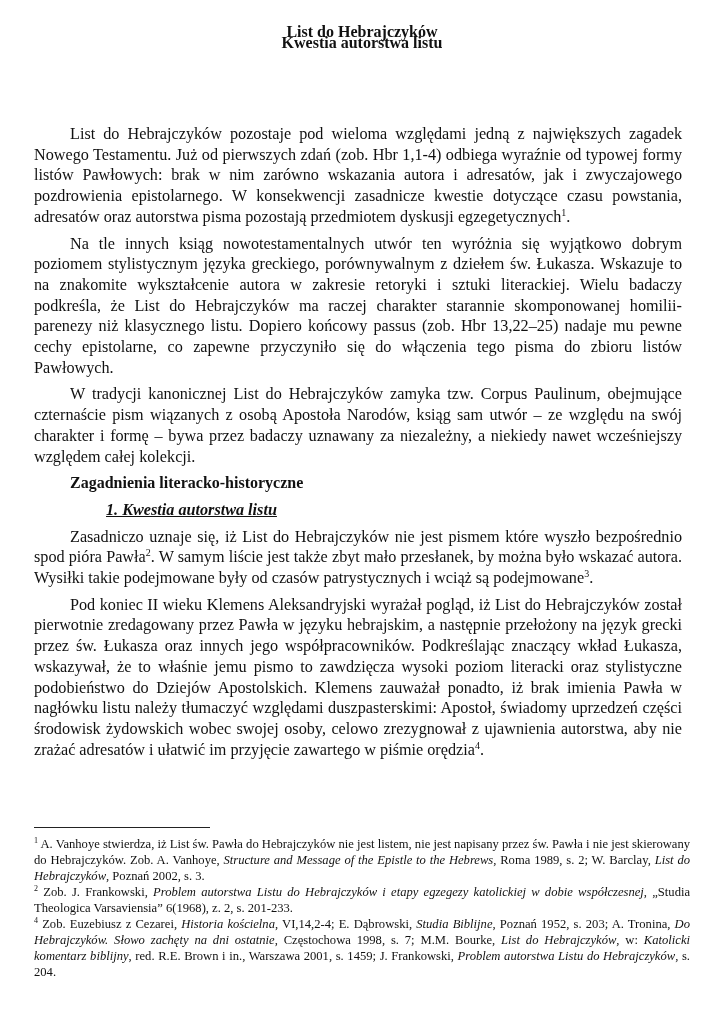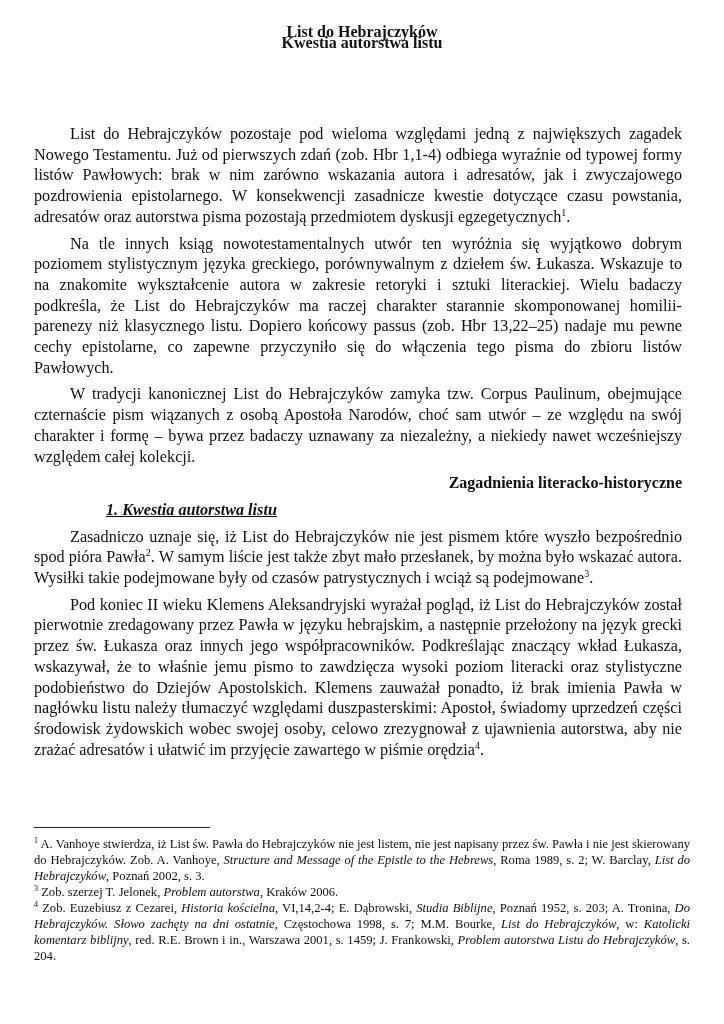--- a/index.html
+++ b/index.html
@@ -6,50 +6,50 @@
   body { width: 724px; height: 1024px; position: relative; overflow: hidden;
          font-family: "Liberation Serif", serif; color: #111; }
   .page { position: absolute; left: 34px; top: 0; width: 656px; }
   .title { position: absolute; left: 0; width: 656px; text-align: center;
            font-weight: bold; font-size: 16px; line-height: 20px; }
   .t1 { top: 22px; }
   .t2 { top: 33px; }
   .body { position: absolute; left: 0; top: 124px; width: 656px;
           font-size: 16.2px; line-height: 20.7px; text-align: justify; }
   .body p { margin: 0 8px 6px 0; text-indent: 36px; }
-  .section { text-align: right; font-weight: bold; font-size: 16px;
+  .section { text-align: left; font-weight: bold; font-size: 16px;
              margin: 22px 0 22px 0; text-indent: 0; }
   .subsection { font-weight: bold; font-style: italic; margin: 0; padding-left: 36px; text-decoration: underline; }
   sup { font-size: 10px; line-height: 0; vertical-align: 6px; }
   .sep { position: absolute; left: 0; top: 827px; width: 176px; height: 1px; background: #222; }
   .notes { position: absolute; left: 0; top: 836px; width: 656px;
            font-size: 12.6px; line-height: 16px; text-align: justify; }
   .notes p { margin: 0; }
   .notes sup { font-size: 8px; vertical-align: 5px; }
   i { font-style: italic; }
 </style>
 </head>
 <body>
 
 <div class="page">
   <div class="title t1">List do Hebrajczyków</div>
   <div class="title t2">Kwestia autorstwa listu</div>
 
   <div class="body">
     <p><span>List do Hebrajczyków pozostaje pod wieloma względami jedną z największych zagadek Nowego Testamentu. Już od pierwszych zdań (zob. Hbr 1,1-4) odbiega wyraźnie od typowej formy listów Pawłowych: brak w nim zarówno wskazania autora i adresatów, jak i zwyczajowego pozdrowienia epistolarnego. W konsekwencji zasadnicze kwestie dotyczące czasu powstania, adresatów oraz autorstwa pisma pozostają przedmiotem dyskusji egzegetycznych</span><sup>1</sup><span>.</span></p>
     <p>Na tle innych ksiąg nowotestamentalnych utwór ten wyróżnia się wyjątkowo dobrym poziomem stylistycznym języka greckiego, porównywalnym z dziełem św. Łukasza. Wskazuje to na znakomite wykształcenie autora w zakresie retoryki i sztuki literackiej. Wielu badaczy podkreśla, że List do Hebrajczyków ma raczej charakter starannie skomponowanej homilii-parenezy niż klasycznego listu. Dopiero końcowy passus (zob. Hbr 13,22–25) nadaje mu pewne cechy epistolarne, co zapewne przyczyniło się do włączenia tego pisma do zbioru listów Pawłowych.</p>
-    <p>W tradycji kanonicznej List do Hebrajczyków zamyka tzw. Corpus Paulinum, obejmujące czternaście pism wiązanych z osobą Apostoła Narodów, choć sam utwór – ze względu na swój charakter i formę – bywa przez badaczy uznawany za niezależny, a niekiedy nawet wcześniejszy względem całej kolekcji.</p>
+    <p>W tradycji kanonicznej List do Hebrajczyków zamyka tzw. Corpus Paulinum, obejmujące czternaście pism wiązanych z osobą Apostoła Narodów, ksiąg sam utwór – ze względu na swój charakter i formę – bywa przez badaczy uznawany za niezależny, a niekiedy nawet wcześniejszy względem całej kolekcji.</p>
 
     <p class="section">Zagadnienia literacko-historyczne</p>
     <p class="subsection">1. Kwestia autorstwa listu</p>
 
     <p><span>Zasadniczo uznaje się, iż List do Hebrajczyków nie jest pismem które wyszło bezpośrednio spod pióra Pawła</span><sup>2</sup><span>. W samym liście jest także zbyt mało przesłanek, by można było wskazać autora. Wysiłki takie podejmowane były od czasów patrystycznych i wciąż są podejmowane</span><sup>3</sup><span>.</span></p>
     <p><span>Pod koniec II wieku Klemens Aleksandryjski wyrażał pogląd, iż List do Hebrajczyków został pierwotnie zredagowany przez Pawła w języku hebrajskim, a następnie przełożony na język grecki przez św. Łukasza oraz innych jego współpracowników. Podkreślając znaczący wkład Łukasza, wskazywał, że to właśnie jemu pismo to zawdzięcza wysoki poziom literacki oraz stylistyczne podobieństwo do Dziejów Apostolskich. Klemens zauważał ponadto, iż brak imienia Pawła w nagłówku listu należy tłumaczyć względami duszpasterskimi: Apostoł, świadomy uprzedzeń części środowisk żydowskich wobec swojej osoby, celowo zrezygnował z ujawnienia autorstwa, aby nie zrażać adresatów i ułatwić im przyjęcie zawartego w piśmie orędzia</span><sup>4</sup><span>.</span></p>
   </div>
 
   <div class="sep"></div>
 
   <div class="notes">
     <p><sup>1</sup><span> A. Vanhoye stwierdza, iż List św. Pawła do Hebrajczyków nie jest listem, nie jest napisany przez św. Pawła i nie jest skierowany do Hebrajczyków. Zob. A. Vanhoye, </span><i>Structure and Message of the Epistle to the Hebrews</i><span>, Roma 1989, s. 2; W. Barclay, </span><i>List do Hebrajczyków</i><span>, Poznań 2002, s. 3.</span></p>
-    <p><sup>3</sup><span> Zob. szerzej T. Jelonek, </span><i>Problem autorstwa</i><span>, Kraków 2006.</span></p>
+    <p><sup>2</sup><span> Zob. J. Frankowski, </span><i>Problem autorstwa Listu do Hebrajczyków i etapy egzegezy katolickiej w dobie współczesnej</i><span>, „Studia Theologica Varsaviensia” 6(1968), z. 2, s. 201-233.</span></p>
     <p><sup>4</sup><span> Zob. Euzebiusz z Cezarei, </span><i>Historia kościelna</i><span>, VI,14,2-4; E. Dąbrowski, </span><i>Studia Biblijne</i><span>, Poznań 1952, s. 203; A. Tronina, </span><i>Do Hebrajczyków. Słowo zachęty na dni ostatnie</i><span>, Częstochowa 1998, s. 7; M.M. Bourke, </span><i>List do Hebrajczyków</i><span>, w: </span><i>Katolicki komentarz biblijny</i><span>, red. R.E. Brown i in., Warszawa 2001, s. 1459; J. Frankowski, </span><i>Problem autorstwa Listu do Hebrajczyków</i><span>, s. 204.</span></p>
   </div>
 </div>
 
 </body></html>

